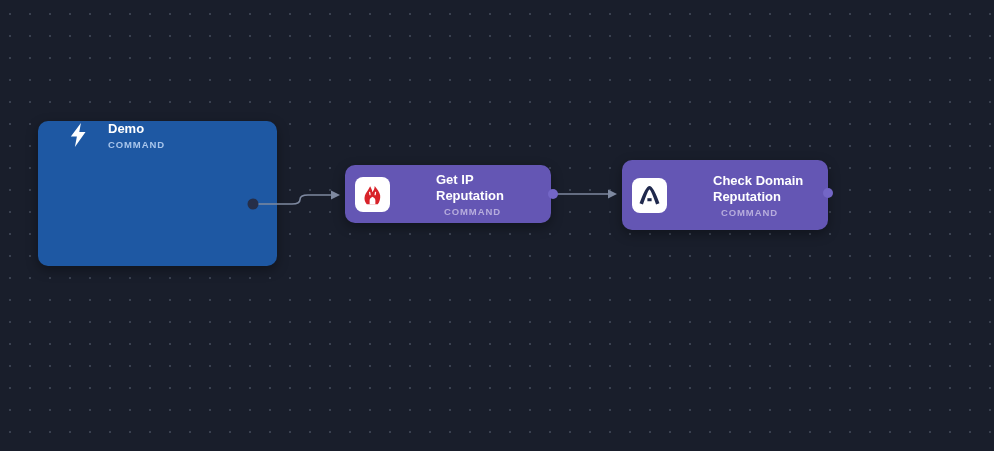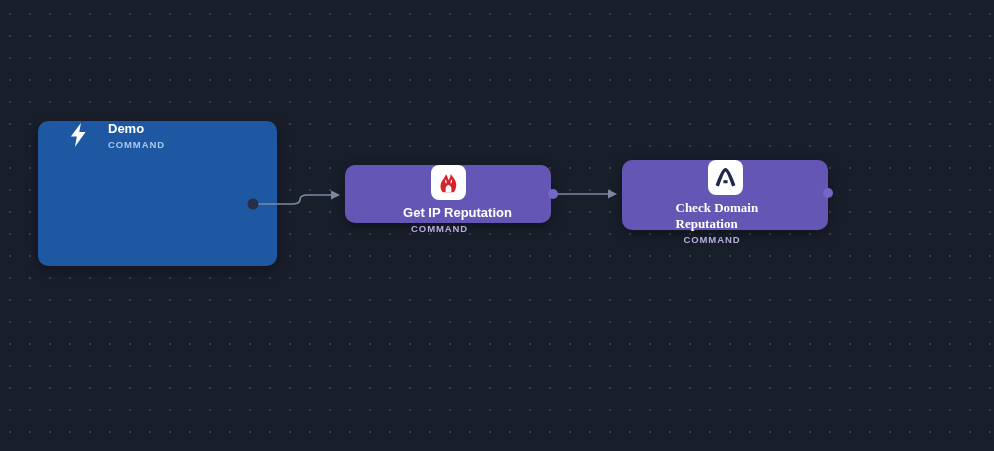--- a/index.html
+++ b/index.html
@@ -31,27 +31,27 @@
   .event-row{display:flex;align-items:center;height:20px;}
   .event-label{font-size:13px;font-weight:700;color:#fff;}
   .add-trigger{display:flex;align-items:center;justify-content:center;gap:8px;
     margin:16px auto 0 auto;width:204px;height:23px;border-radius:12px;
     border:1px solid rgba(198,215,238,.5);background:rgba(10,32,66,.18);
     color:#fff;font-family:inherit;font-size:13px;font-weight:700;cursor:pointer;}
   .plus-circle{width:15px;height:15px;border-radius:50%;background:rgba(255,255,255,.38);
     display:flex;align-items:center;justify-content:center;
     font-size:12px;font-weight:700;color:#fff;line-height:1;}
   
-  .command{display:flex;align-items:center;gap:5px;padding:0 10px;background:var(--command-node);flex-direction:column;}
+  .command{display:flex;align-items:center;gap:27px;padding:0 10px;background:var(--command-node);}
   .cmd1{left:345px;top:165px;width:206px;height:58px;}
   .cmd2{left:622px;top:160px;width:206px;height:70px;}
   .app-icon{width:35px;height:35px;border-radius:8px;background:var(--icon-bg);
     display:flex;align-items:center;justify-content:center;flex:none;}
   .command .node-type{color:var(--command-type-label);margin-left:8px;}
-  .cmd2 .node-title{max-width:118px;font-family:Liberation Serif, serif;}
+  .cmd2 .node-title{max-width:118px;}
   
   .edges{position:absolute;inset:0;z-index:2;pointer-events:none;}
 </style>
 </head>
 <body>
 
 <div class="canvas">
 
   <div class="node trigger">
     <div class="trigger-header">

